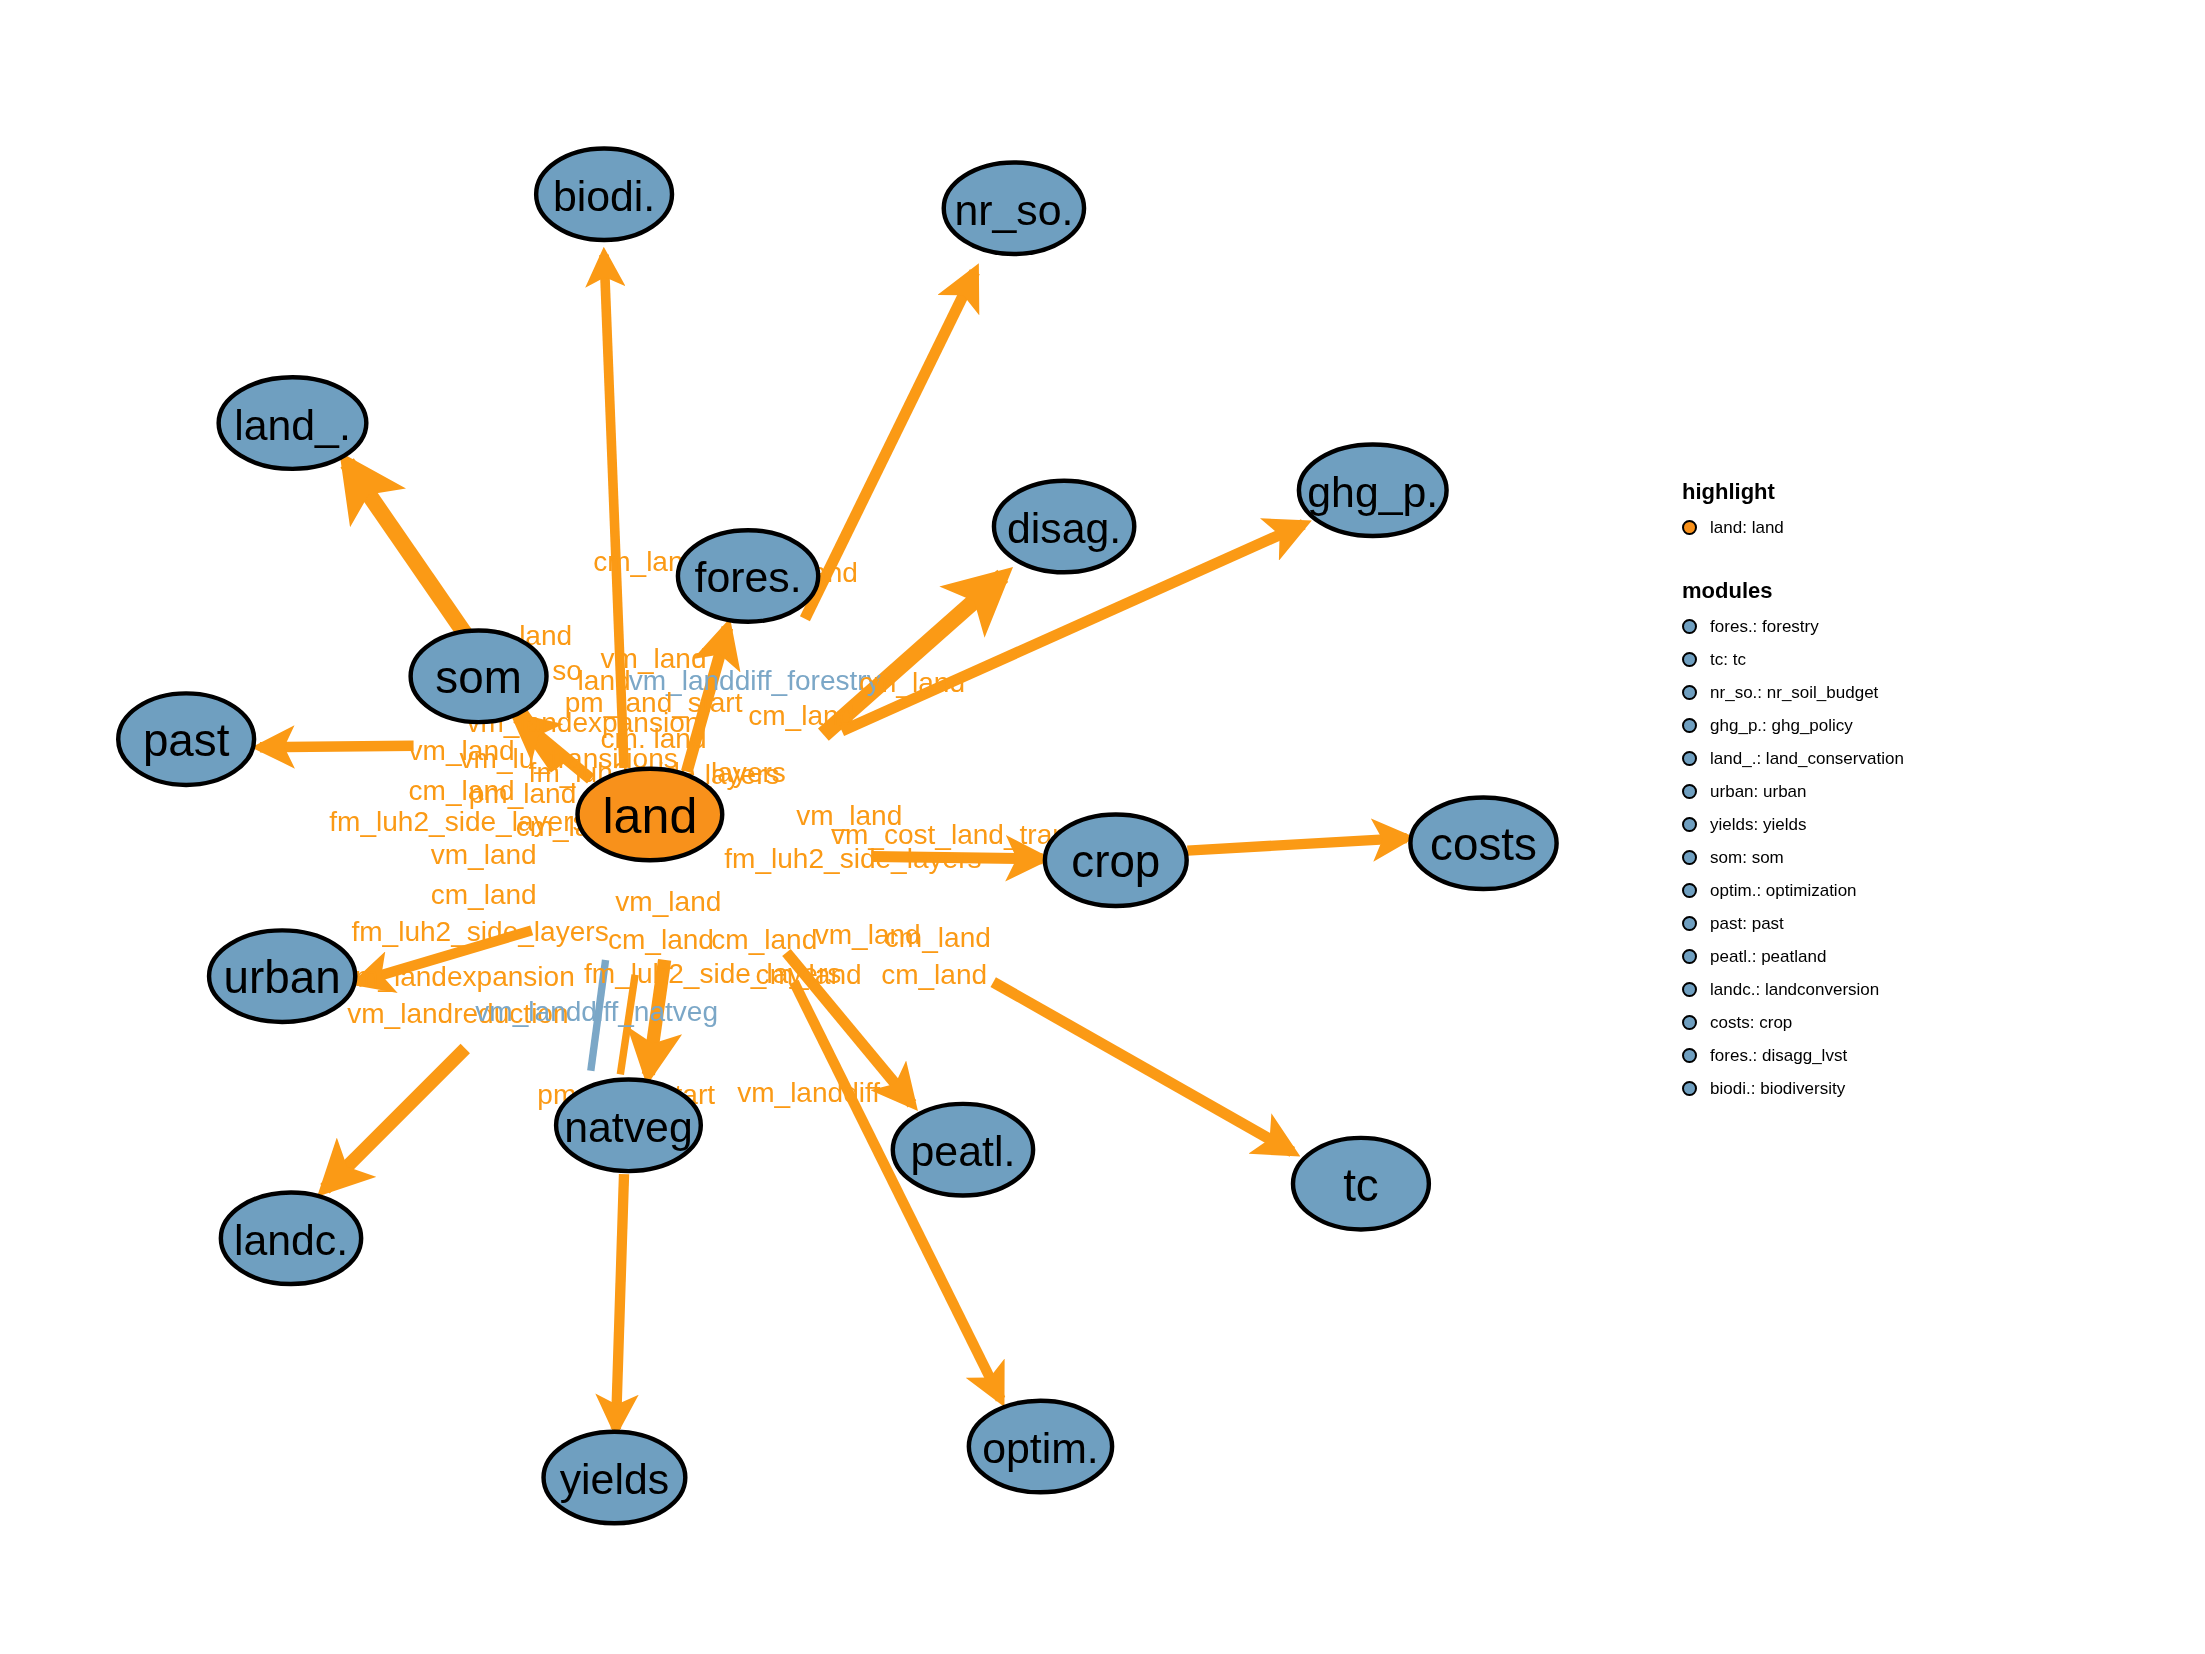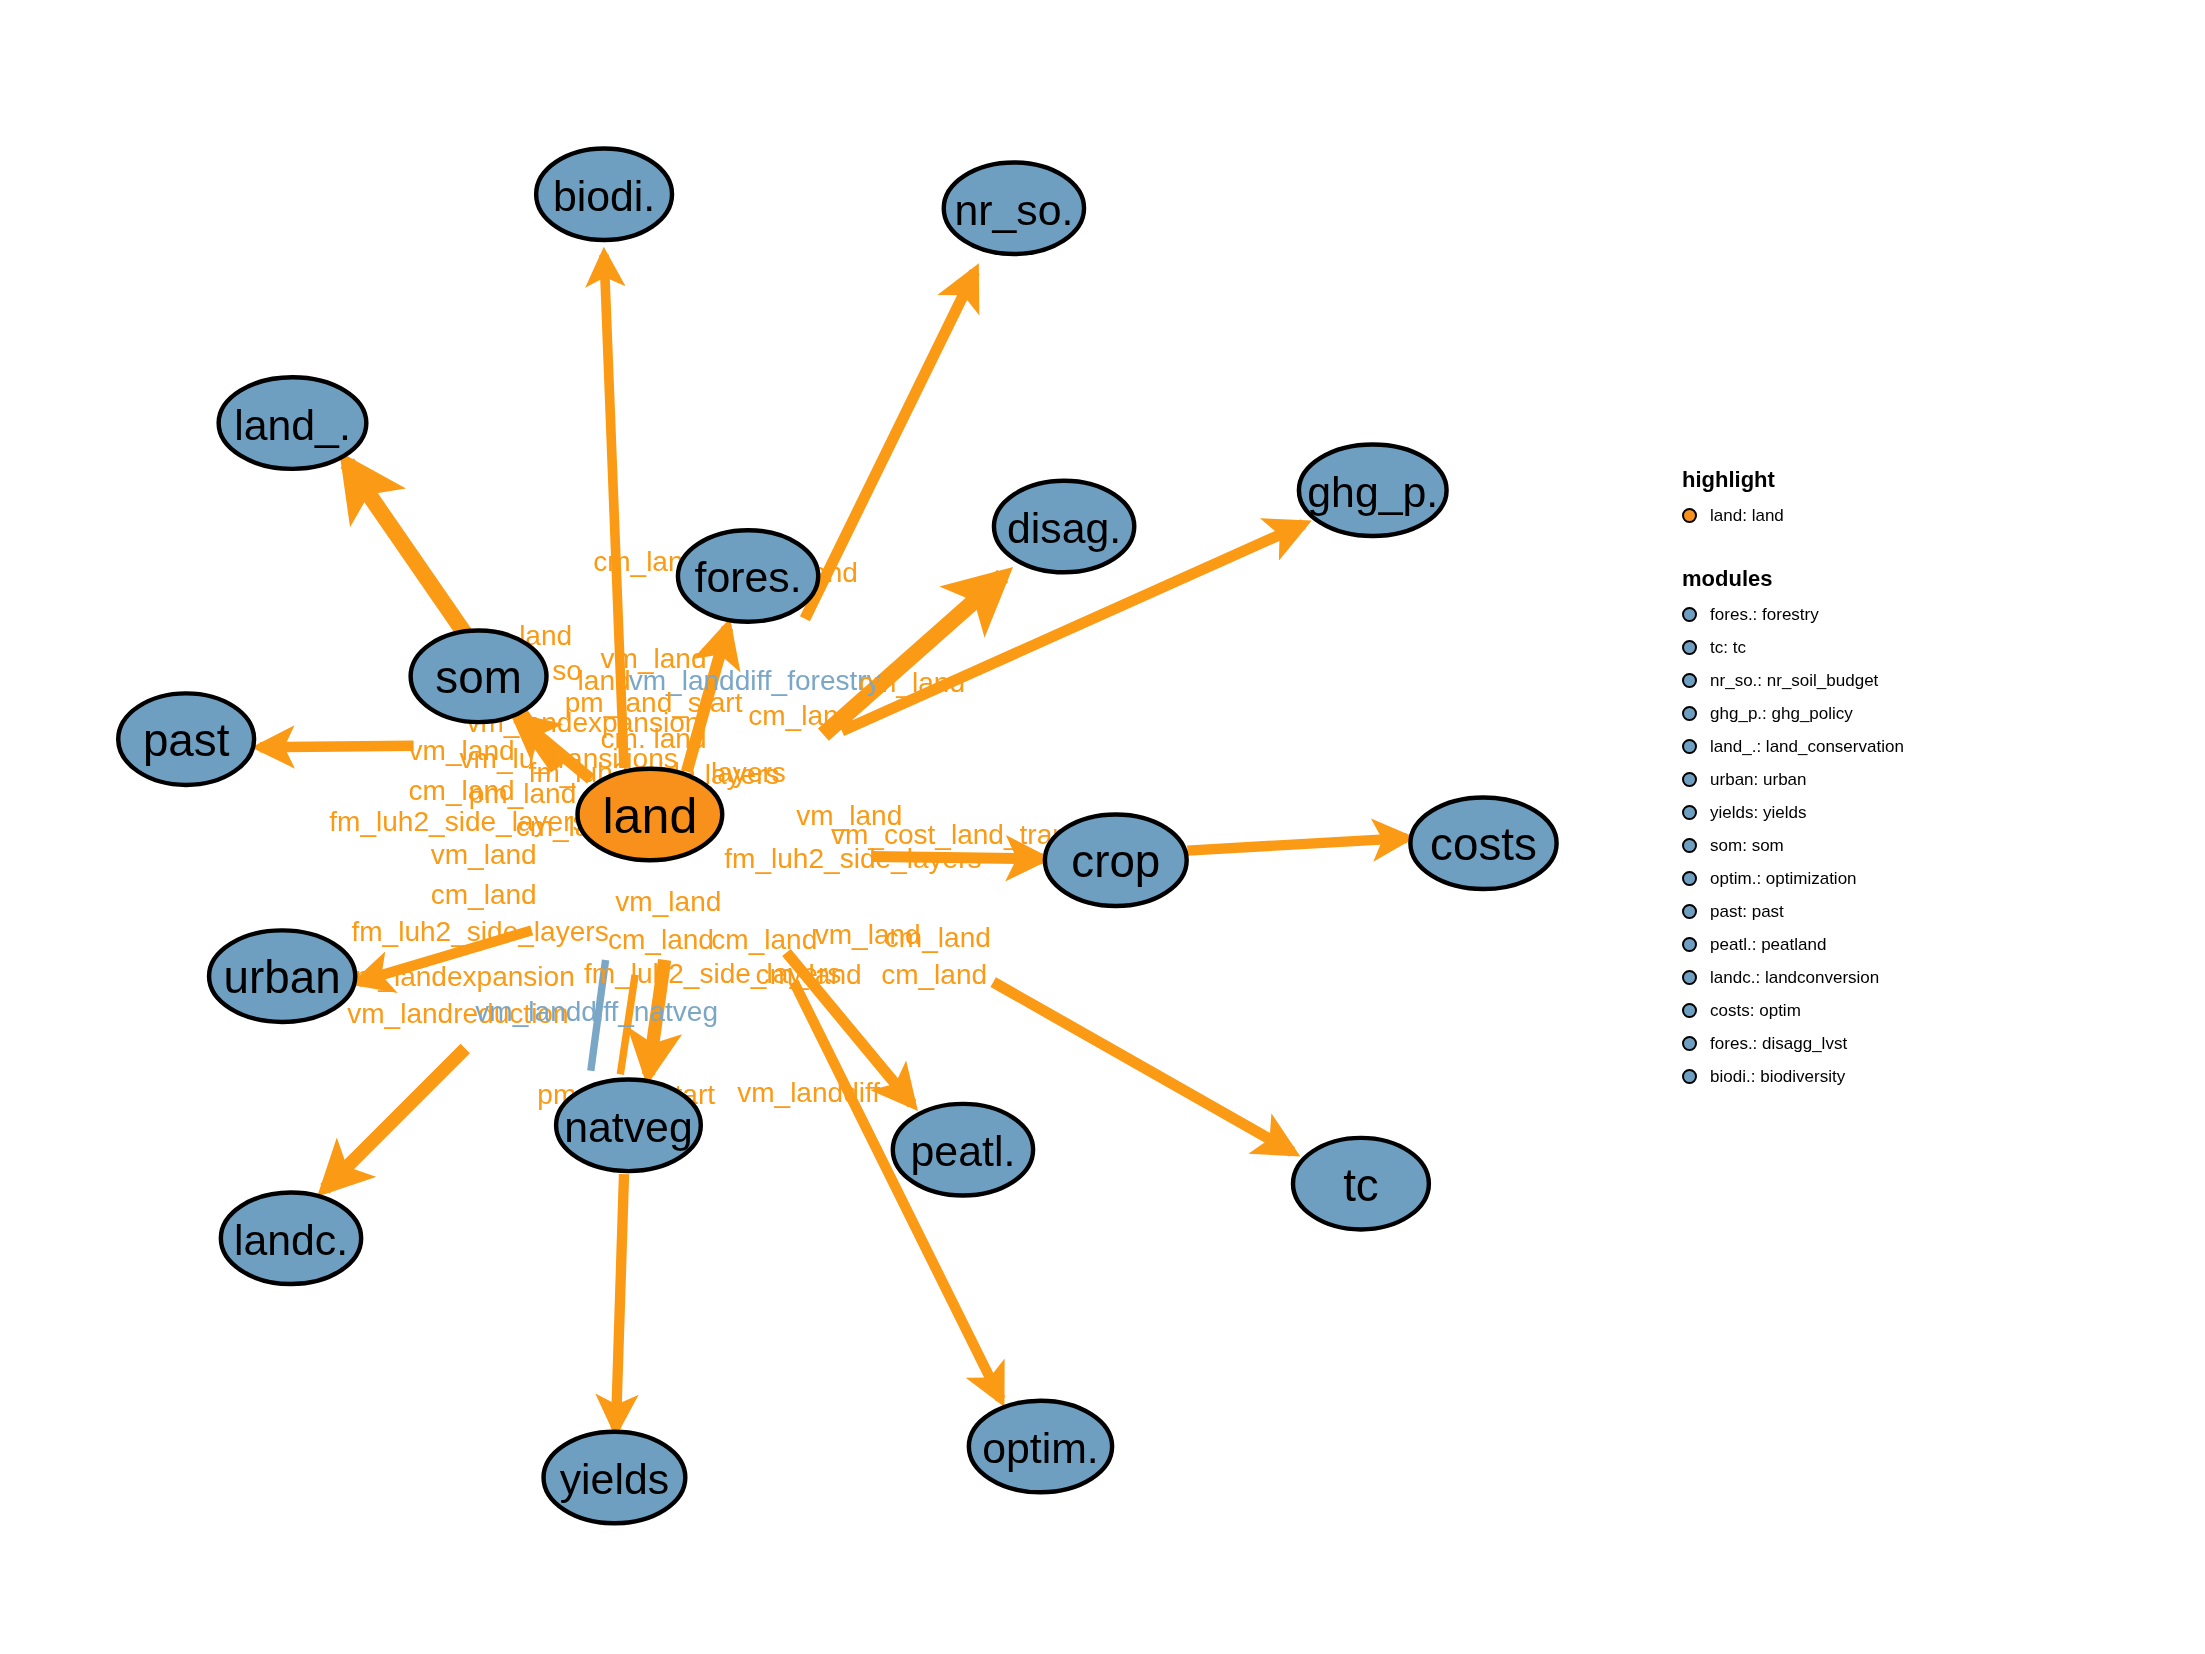--- a/index.html
+++ b/index.html
@@ -56,20 +56,21 @@
   .legend-title {
     font-family: "Liberation Sans", sans-serif;
     font-weight: bold;
     font-size: 22px;
     color: #000000;
     margin: 0 0 5.9px 0;
     padding-left: 0px;
   }
   .legend-group {
     margin-bottom: 34px;
+    margin-top: 12px;
   }
   .legend-row {
     display: flex;
     align-items: center;
     height: 33px;
   }
   .legend-dot {
     width: 14.8px;
     height: 14.8px;
     border-radius: 50%;
@@ -294,21 +295,21 @@
           <div class="legend-row">
             <span class="legend-dot" style="background: rgb(111, 159, 192);"></span>
             <span class="legend-text">peatl.: peatland</span>
           </div>
           <div class="legend-row">
             <span class="legend-dot" style="background: rgb(111, 159, 192);"></span>
             <span class="legend-text">landc.: landconversion</span>
           </div>
           <div class="legend-row">
             <span class="legend-dot" style="background: rgb(111, 159, 192);"></span>
-            <span class="legend-text">costs: optim</span>
+            <span class="legend-text">costs: crop</span>
           </div>
           <div class="legend-row">
             <span class="legend-dot" style="background: rgb(111, 159, 192);"></span>
             <span class="legend-text">fores.: disagg_lvst</span>
           </div>
           <div class="legend-row">
             <span class="legend-dot" style="background: rgb(111, 159, 192);"></span>
             <span class="legend-text">biodi.: biodiversity</span>
           </div>
         </div>

